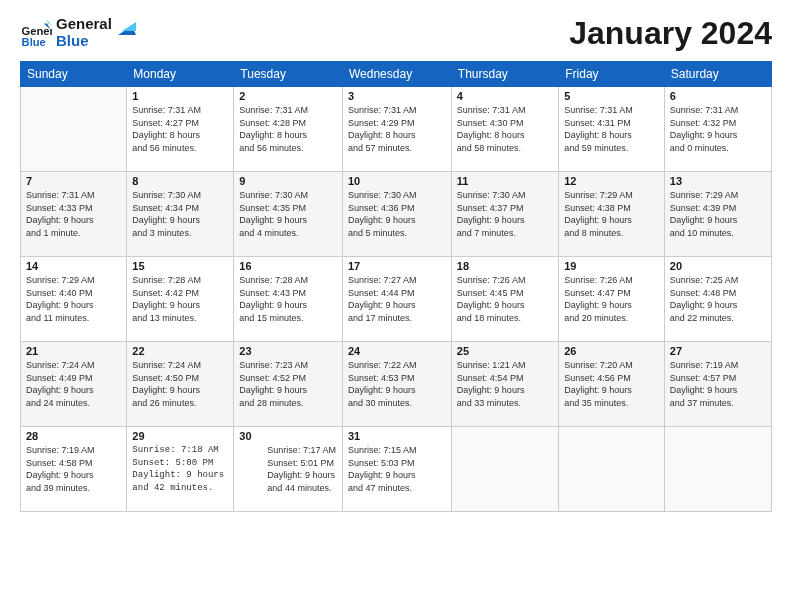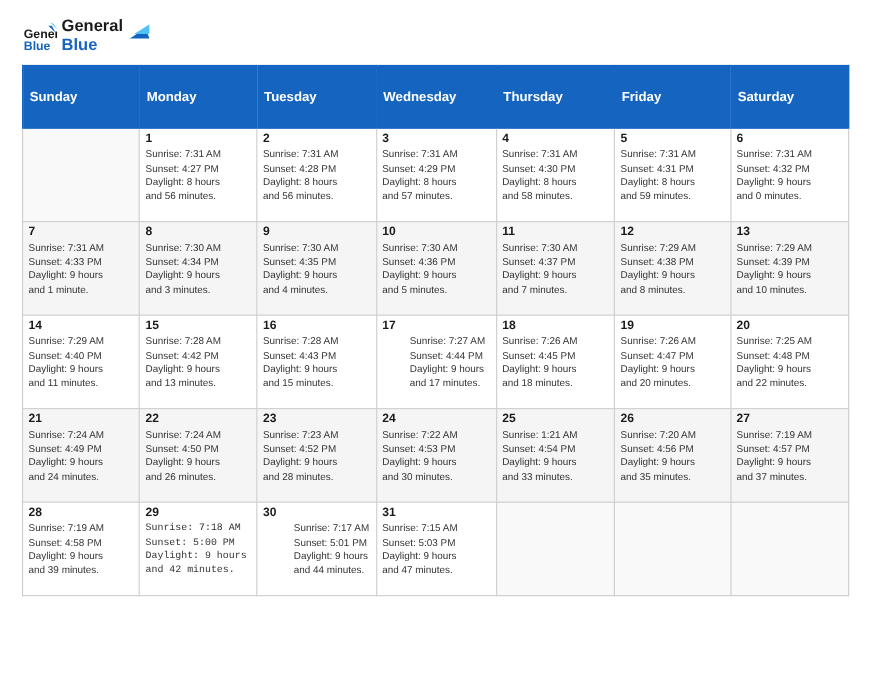--- a/index.html
+++ b/index.html
@@ -46,23 +46,23 @@
     }
     .calendar {
       width: 100%;
       border-collapse: collapse;
       font-size: 10px;
     }
     .calendar th {
       background: #1565C0;
       color: #fff;
       text-align: left;
-      padding: 21px 6px;
+      padding: 5px 6px;
       font-size: 12px;
-      font-weight: bold;
+      font-weight: normal;
       border: 1px solid #1565C0;
     }
     .calendar td {
       vertical-align: top;
       border: 1px solid #ccc;
       padding: 3px 5px;
       width: 113px;
       height: 88px;
       background: #fff;
     }
@@ -103,20 +103,21 @@
       <div>
         <div style="font-size:15px;font-weight:bold;color:#1a1a1a;line-height:1.1;">General</div>
         <div style="font-size:15px;font-weight:bold;color:#1565C0;line-height:1.1;">Blue</div>
       </div>
       <svg width="22" height="22" viewBox="0 0 22 22" style="margin-left:2px;margin-top:-10px;">
         <polygon points="4,18 18,9 22,18" fill="#1565C0"></polygon>
         <polygon points="8,14 22,5 22,14" fill="#4fc3f7"></polygon>
       </svg>
     </div>
     <div class="title-block">
+      <div class="month-title">January 2024</div>
     </div>
   </div>
 
   <table class="calendar">
     <thead>
       <tr>
       <th>Sunday</th>
           <th>Monday</th>
           <th>Tuesday</th>
           <th>Wednesday</th>
@@ -239,21 +240,21 @@
           </td>
           <td>
             <span class="day-number">16</span>
             <div class="day-info" style="white-space: pre-line;">Sunrise: 7:28 AM
 Sunset: 4:43 PM
 Daylight: 9 hours
 and 15 minutes.</div>
           </td>
           <td>
             <span class="day-number">17</span>
-            <div class="day-info" style="white-space: pre-line; margin-left: 25px;">Sunrise: 7:27 AM
+            <div class="day-info" style="white-space: pre-line;">Sunrise: 7:27 AM
 Sunset: 4:44 PM
 Daylight: 9 hours
 and 17 minutes.</div>
           </td>
           <td>
             <span class="day-number">18</span>
             <div class="day-info" style="white-space: pre-line;">Sunrise: 7:26 AM
 Sunset: 4:45 PM
 Daylight: 9 hours
 and 18 minutes.</div>

